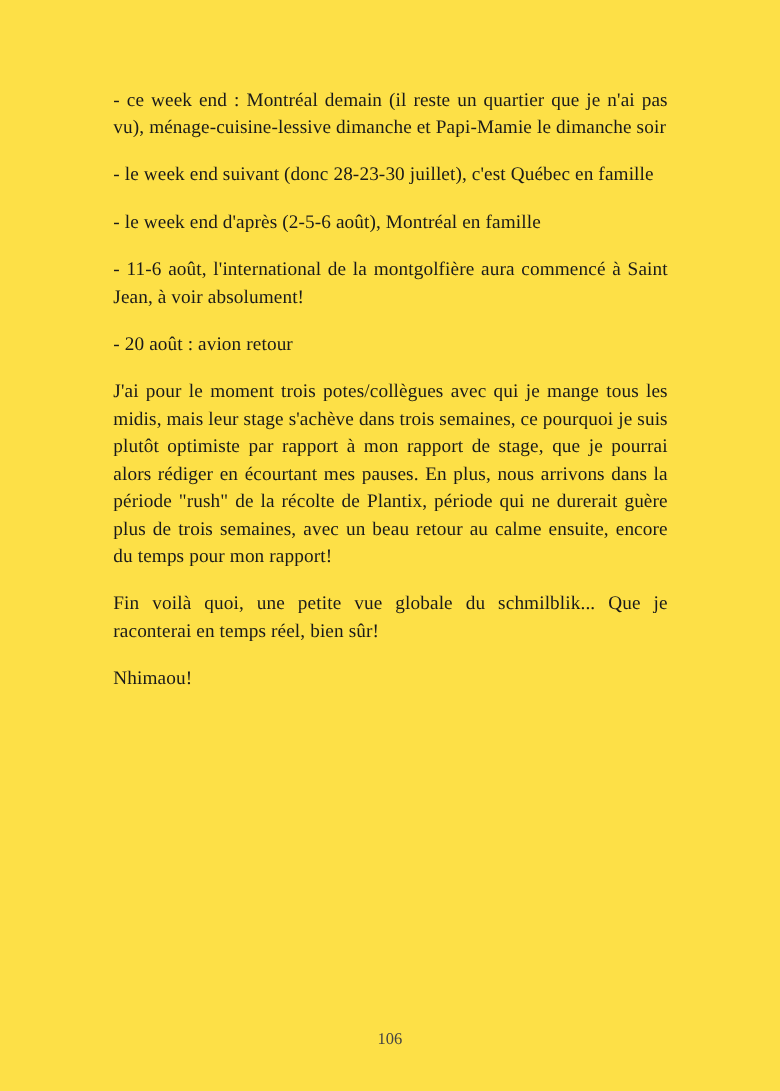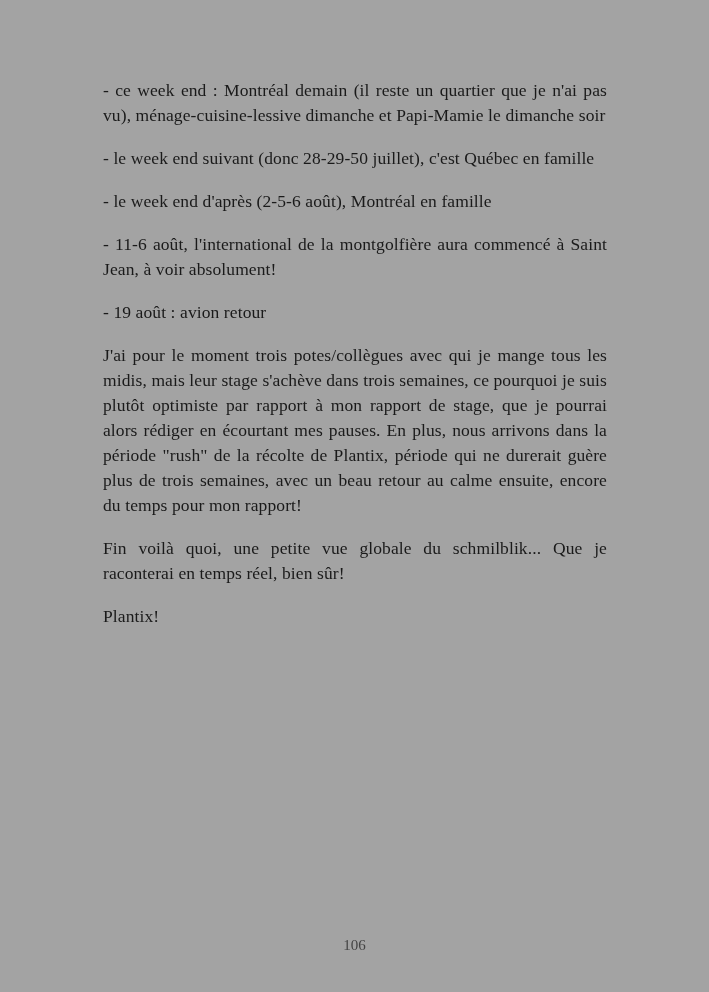--- a/index.html
+++ b/index.html
@@ -4,21 +4,21 @@
 <style>
   html, body {
     margin: 0;
     padding: 0;
     background: #ffffff;
   }
   .page {
     position: relative;
     width: 709px;
     height: 992px;
-    background: #a3a3a3;
+    background: #fde047;
     font-family: "Liberation Serif", "DejaVu Serif", serif;
     color: #1a1a1a;
     box-sizing: border-box;
     overflow: hidden;
     text-decoration: underline;
   }
   .content {
     position: absolute;
     top: 78px;
     left: 103px;
@@ -40,22 +40,22 @@
     font-size: 15px;
     color: #444444;
   }
 </style>
 </head>
 <body>
 
 <div class="page">
   <div class="content">
     <p>- ce week end : Montréal demain (il reste un quartier que je n'ai pas vu), ménage-cuisine-lessive dimanche et Papi-Mamie le dimanche soir</p>
-    <p>- le week end suivant (donc 28-29-50 juillet), c'est Québec en famille</p>
+    <p>- le week end suivant (donc 28-23-30 juillet), c'est Québec en famille</p>
     <p>- le week end d'après (2-5-6 août), Montréal en famille</p>
     <p>- 11-6 août, l'international de la montgolfière aura commencé à Saint Jean, à voir absolument!</p>
-    <p>- 19 août : avion retour</p>
+    <p>- 20 août : avion retour</p>
     <p>J'ai pour le moment trois potes/collègues avec qui je mange tous les midis, mais leur stage s'achève dans trois semaines, ce pourquoi je suis plutôt optimiste par rapport à mon rapport de stage, que je pourrai alors rédiger en écourtant mes pauses. En plus, nous arrivons dans la période "rush" de la récolte de Plantix, période qui ne durerait guère plus de trois semaines, avec un beau retour au calme ensuite, encore du temps pour mon rapport!</p>
     <p>Fin voilà quoi, une petite vue globale du schmilblik... Que je raconterai en temps réel, bien sûr!</p>
-    <p>Plantix!</p>
+    <p>Nhimaou!</p>
   </div>
   <div class="page-number">106</div>
 </div>
 
 </body></html>

